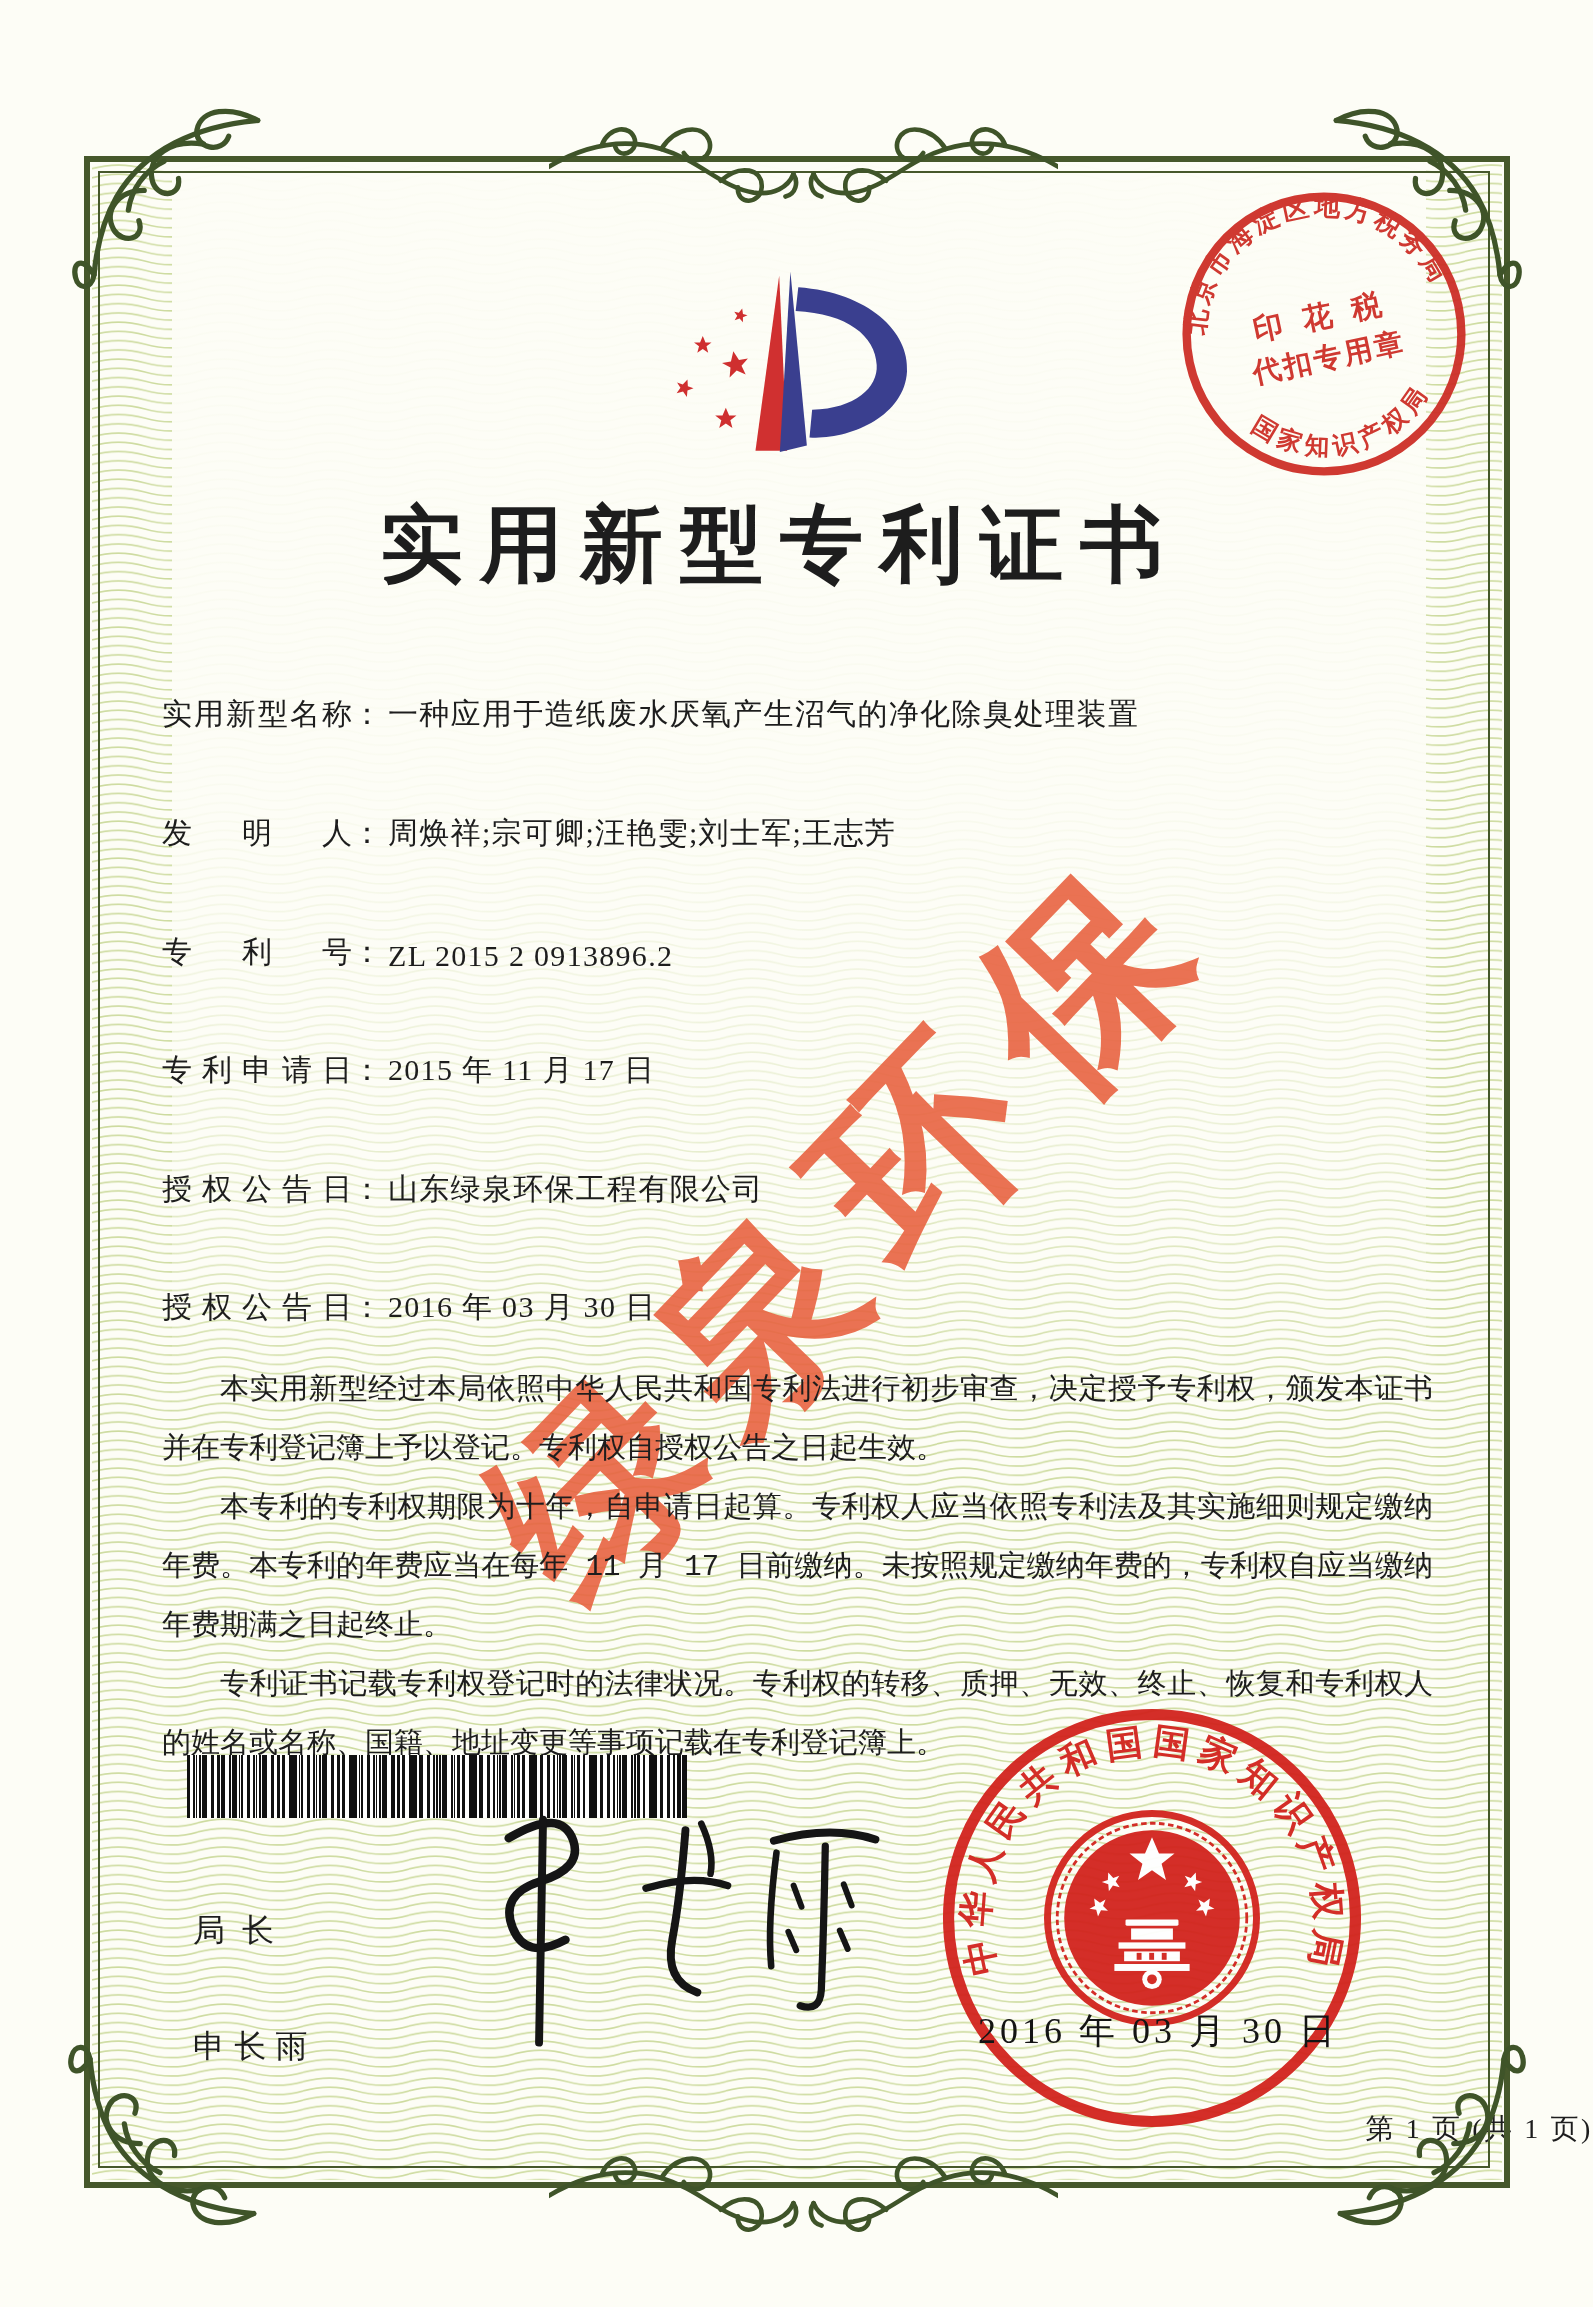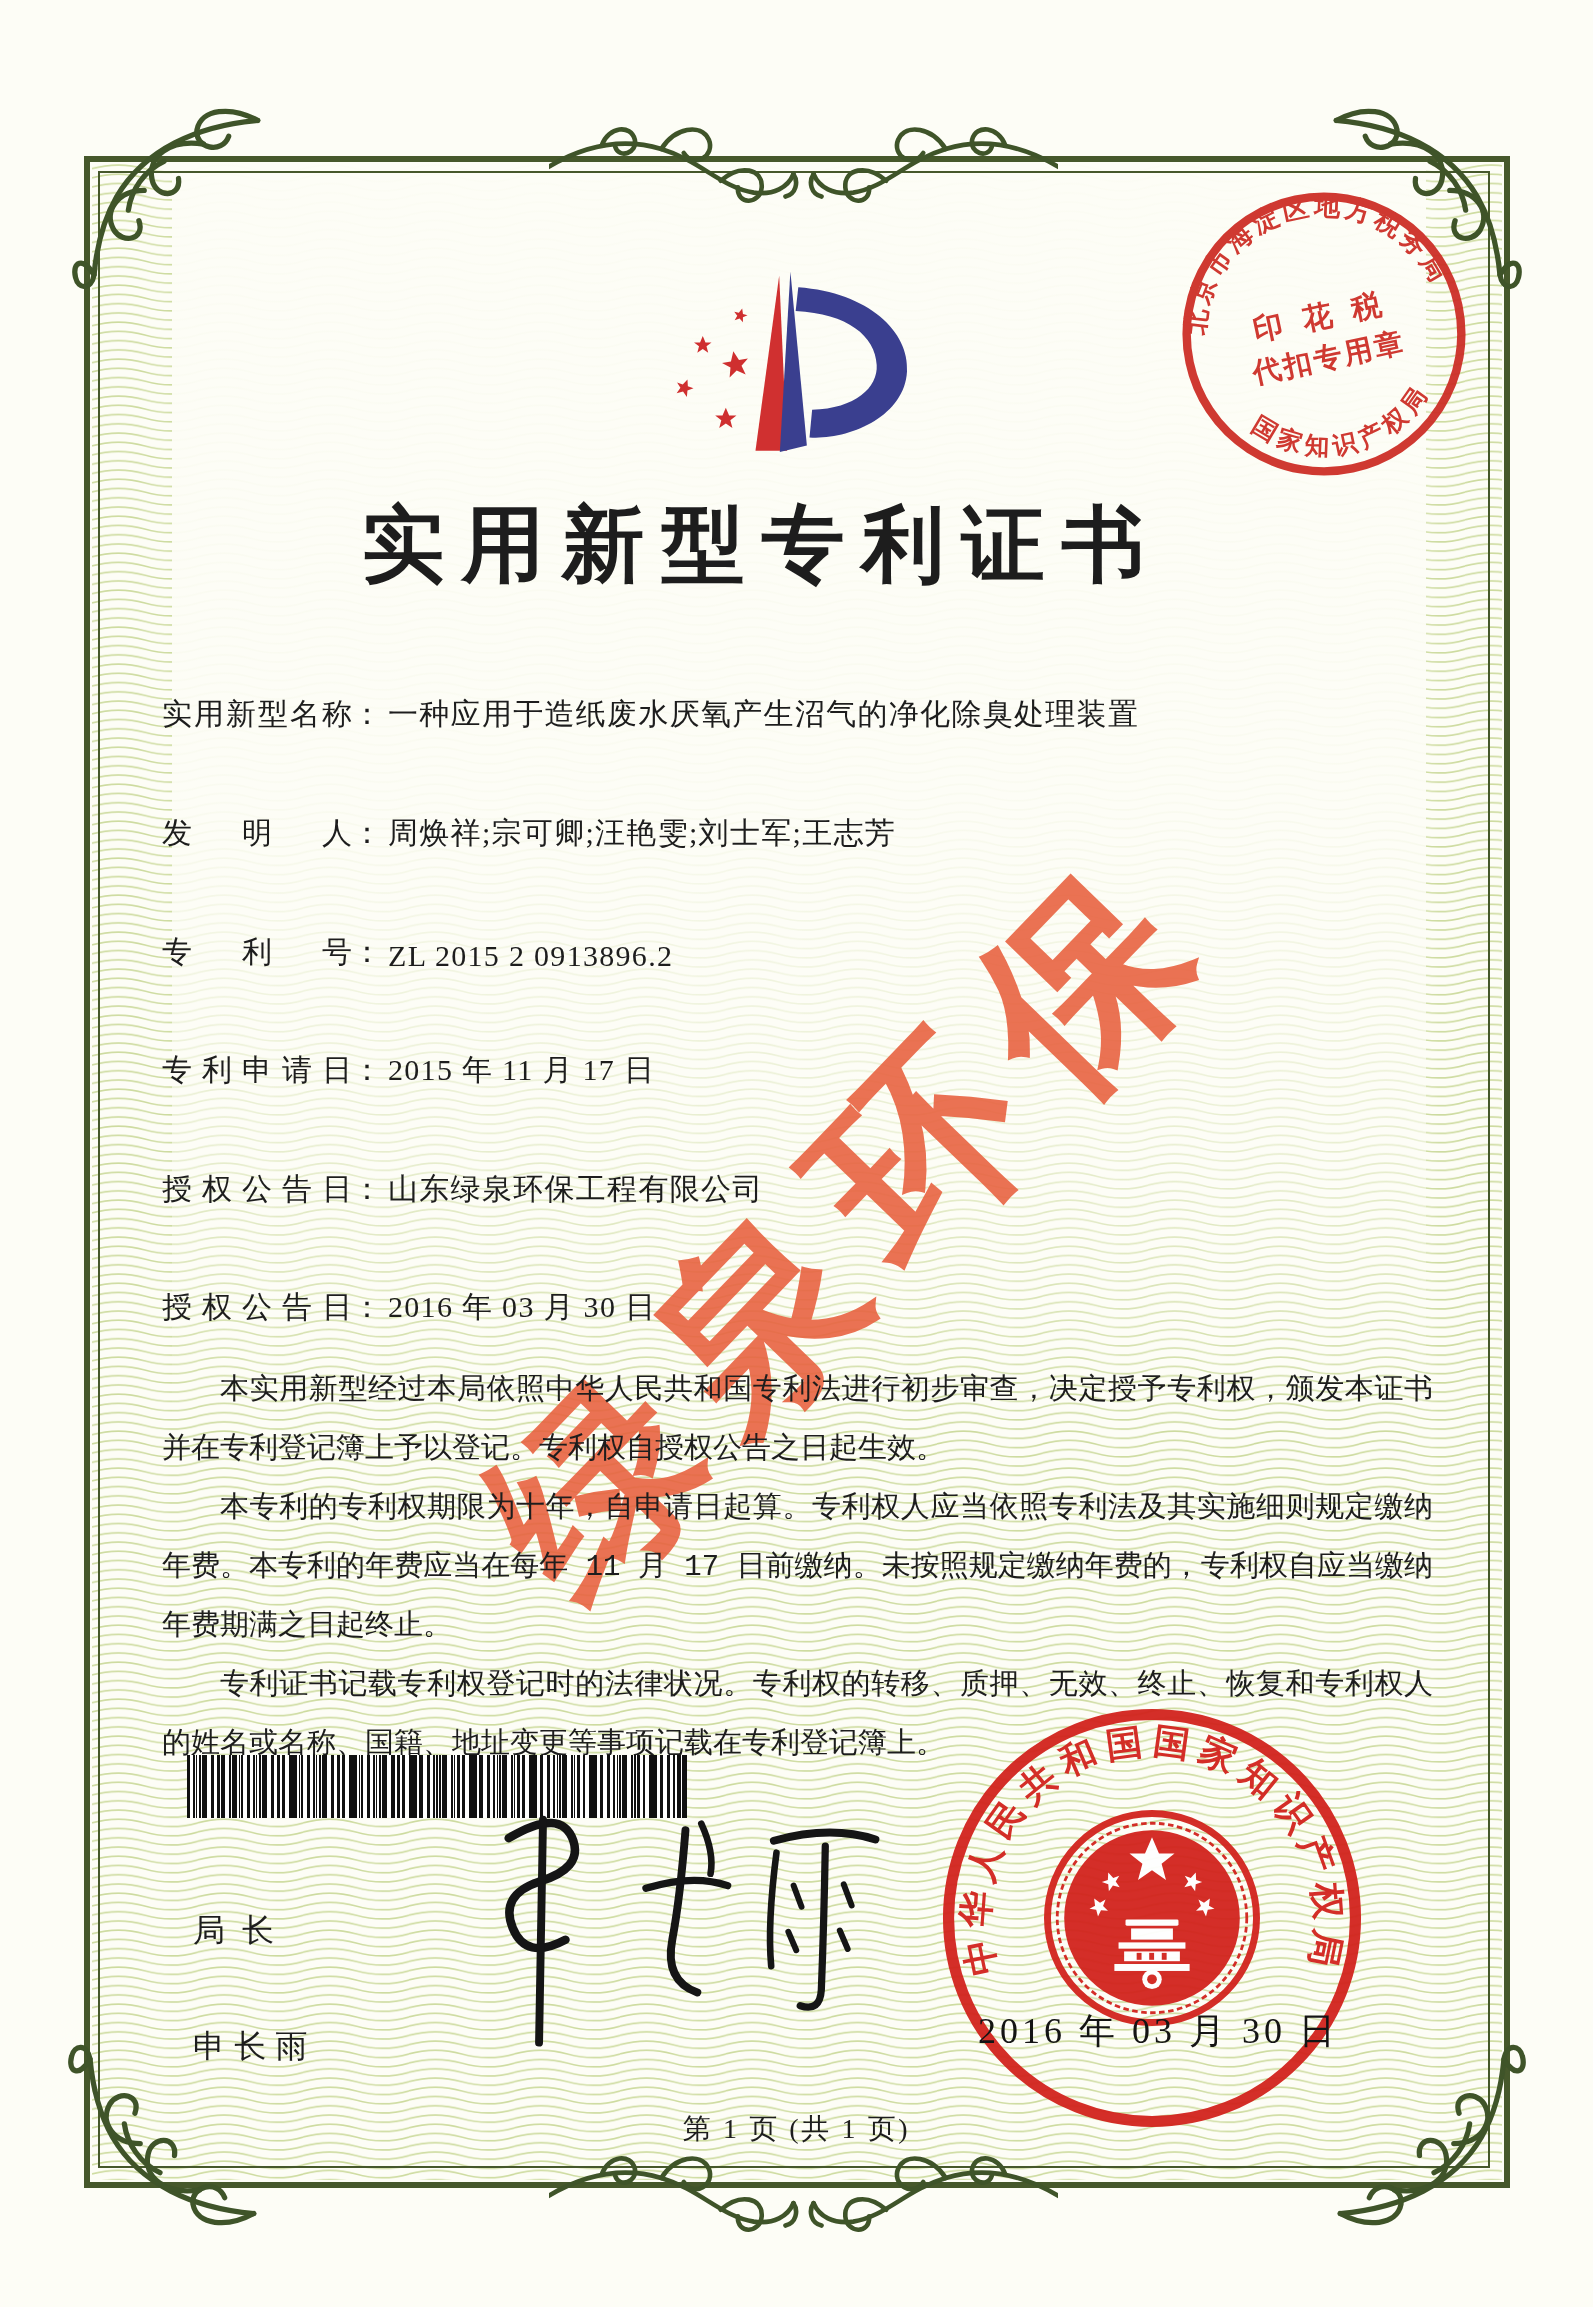--- a/index.html
+++ b/index.html
@@ -16,21 +16,21 @@
     background:linear-gradient(180deg,rgba(253,253,246,.97) 0%,rgba(253,253,246,.93) 40%,
                rgba(253,253,246,.55) 62%,rgba(253,253,246,0) 80%);}
   
   .watermark{position:absolute;left:350px;top:1116px;width:1003px;z-index:3;
     font-size:201px;line-height:218px;font-weight:bold;letter-spacing:32px;text-align:center;
     color:rgba(231,94,60,.88);transform:rotate(-46deg);white-space:nowrap;}
   
   .cert-no{position:absolute;left:155px;top:264px;font-size:30px;letter-spacing:4.6px;z-index:4;}
   .logo{position:absolute;left:650px;top:253px;width:290px;height:224px;z-index:4;}
   .tax-stamp{position:absolute;left:1175px;top:185px;width:298px;height:298px;z-index:5;opacity:.93;}
-  .title{position:absolute;left:352px;top:490px;width:819px;z-index:4;text-align:center;
+  .title{position:absolute;left:361px;top:490px;width:819px;z-index:4;text-align:right;
          font-size:83px;font-weight:bold;letter-spacing:17px;white-space:nowrap;}
   
   .fields{position:absolute;left:162px;top:694px;width:1294px;z-index:4;font-size:30px;}
   .frow{position:absolute;left:0;display:flex;align-items:flex-end;white-space:nowrap;}
   .flabel{display:inline-block;width:190px;text-align:justify;text-align-last:justify;}
   .fcolon{display:inline-block;}
   .fvalue{display:inline-block;margin-left:6px;letter-spacing:1.3px;}
   
   .bodytext{position:absolute;left:162px;top:1361px;width:1271px;z-index:4;
             font-size:29px;line-height:59px;text-align:justify;}
@@ -43,21 +43,21 @@
       repeating-linear-gradient(90deg,#101010 0 1.3px,rgba(0,0,0,0) 1.3px 8.6px),
       repeating-linear-gradient(90deg,#101010 0 3.3px,rgba(0,0,0,0) 3.3px 15px);}
   
   .signoff-title{position:absolute;left:193px;top:1909px;font-size:32px;letter-spacing:17px;z-index:4;text-align:right;}
   .signoff-name{position:absolute;left:193px;top:1995px;font-size:32px;letter-spacing:9.2px;z-index:4;margin-top:30px;}
   .signature{position:absolute;left:403px;top:1792px;width:528px;height:277px;z-index:4;}
   
   .seal{position:absolute;left:936px;top:1702px;width:432px;height:432px;z-index:4;opacity:.95;}
   .seal-date{position:absolute;left:978px;top:2007px;font-size:36px;letter-spacing:4px;
              color:#141414;z-index:5;white-space:nowrap;}
-  .footer{position:absolute;left:0;top:2110px;width:1593px;text-align:center;
+  .footer{position:absolute;left:0;top:2110px;width:1593px;text-align:right;
           font-size:28px;letter-spacing:2.6px;z-index:4;}
   
   .orn{position:absolute;z-index:7;pointer-events:none;}
 </style>
 </head>
 <body>
 
 <div class="page">
 
   <svg width="0" height="0" style="position:absolute" aria-hidden="true">

